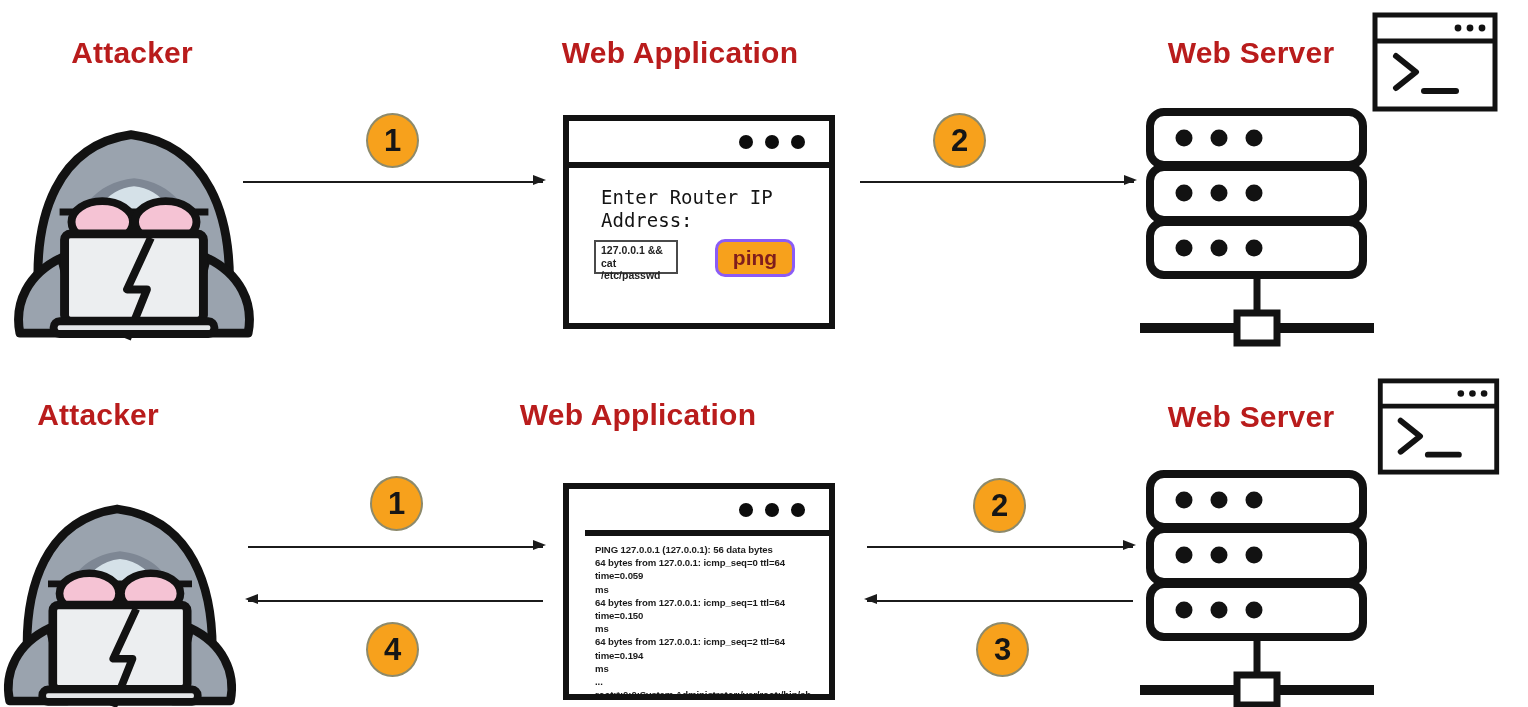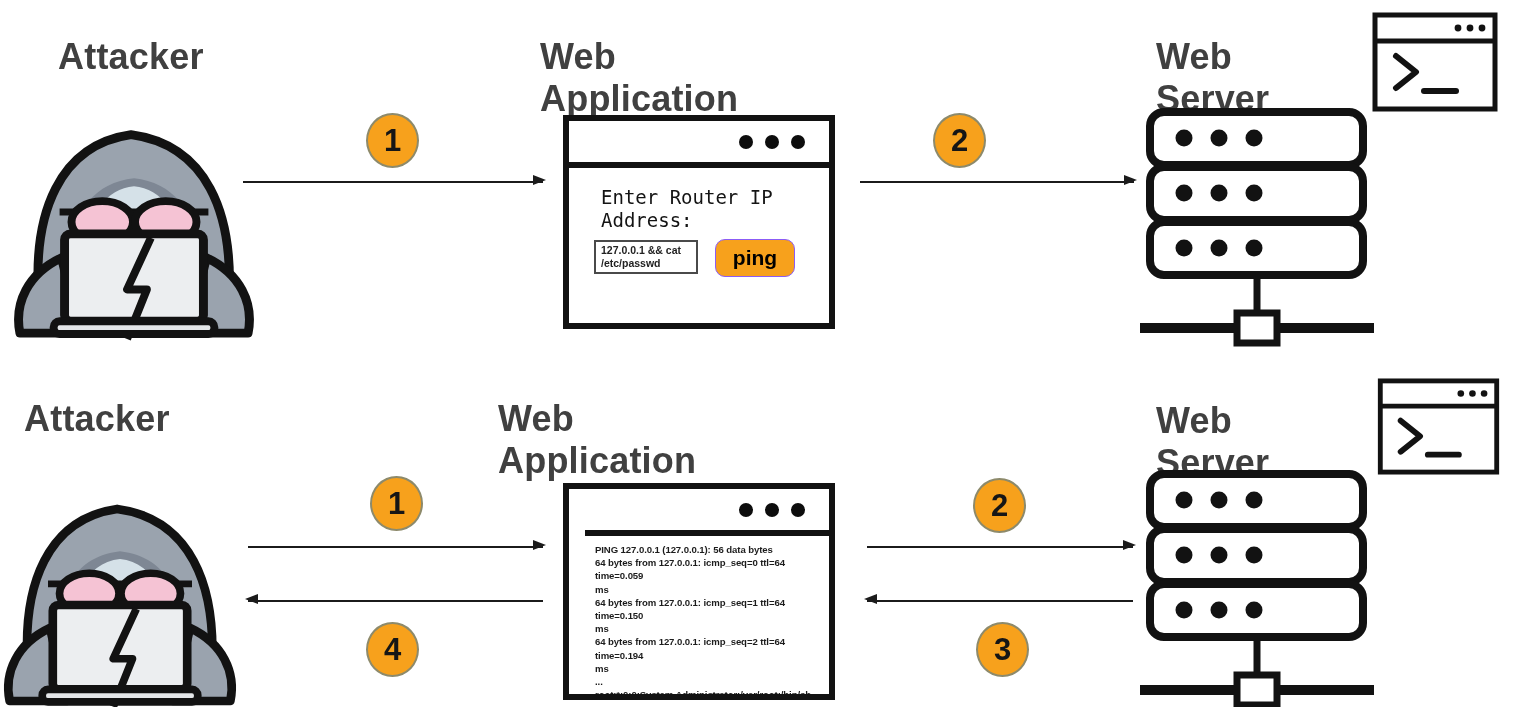--- a/index.html
+++ b/index.html
@@ -1,20 +1,20 @@
 <!DOCTYPE html>
 <html><head>
 <meta charset="utf-8">
 <style>
   html,body{margin:0;padding:0;background:#fff;}
   #canvas{position:relative;width:1528px;height:707px;background:#ffffff;overflow:hidden;
           font-family:"Liberation Sans",sans-serif;}
 
-  .entity-label{position:absolute;font-weight:700;font-size:36px;color:#404040;
-                letter-spacing:0.2px;}
+  .entity-label{position:absolute;font-weight:700;font-size:30px;color:#b91c1c;
+                text-align:center;letter-spacing:0.2px;}
 
   
   .badge{position:absolute;width:53px;height:55px;border-radius:50%;
          background:#F7A11C;border:2.5px solid #8D8A6B;box-sizing:border-box;
          display:flex;align-items:center;justify-content:center;
          font-weight:700;font-size:31px;color:#161616;}
 
   
   .arrow{position:absolute;height:0;border-top:2.6px solid #1B1B1B;}
   .arrow-right::after{content:'';position:absolute;right:-3px;top:-7.6px;width:0;height:0;
@@ -26,28 +26,28 @@
   .window{position:absolute;background:#fff;border:6px solid #121212;box-sizing:border-box;}
   .titlebar{height:47px;border-bottom:6px solid #121212;display:flex;align-items:center;
             justify-content:flex-end;gap:12px;padding-right:24px;box-sizing:border-box;}
   .tb-dot{width:14px;height:14px;border-radius:50%;background:#0d0d0d;}
   .win-body{position:relative;height:calc(100% - 47px);}
 
   .prompt-text{position:absolute;left:32px;top:18px;width:190px;
                font-family:"DejaVu Sans Mono",monospace;font-size:19px;line-height:23px;
                font-weight:500;color:#141414;}
 
-  .cmd-input{position:absolute;left:25px;top:72px;width:104px;height:34px;box-sizing:border-box;
+  .cmd-input{position:absolute;left:25px;top:72px;width:84px;height:34px;box-sizing:border-box;
              border:2px solid #4a4a4a;background:#fff;padding:2px 5px;
              font-weight:700;font-size:10.5px;line-height:12.5px;color:#222;}
 
   .ping-btn{position:absolute;left:146px;top:71px;width:80px;height:38px;box-sizing:border-box;
-            background:#F7A11C;border:1px solid #8b5cf6;border-radius:10px;
+            background:#F7A11C;border:3px solid #8b5cf6;border-radius:10px;
             display:flex;align-items:center;justify-content:center;
-            font-weight:700;font-size:21px;color:#000000;}
+            font-weight:700;font-size:21px;color:#7f1d1d;}
 
   .output-text{position:absolute;left:0;top:0;right:0;bottom:0;padding:7px 8px 0 10px;
                font-weight:700;font-size:9.6px;line-height:13.2px;color:#1c1c1c;
                white-space:pre-line;overflow:hidden;letter-spacing:-0.1px;}
 
   .icon-abs{position:absolute;}
   svg{display:block;}
 </style>
 </head>
 <body>

